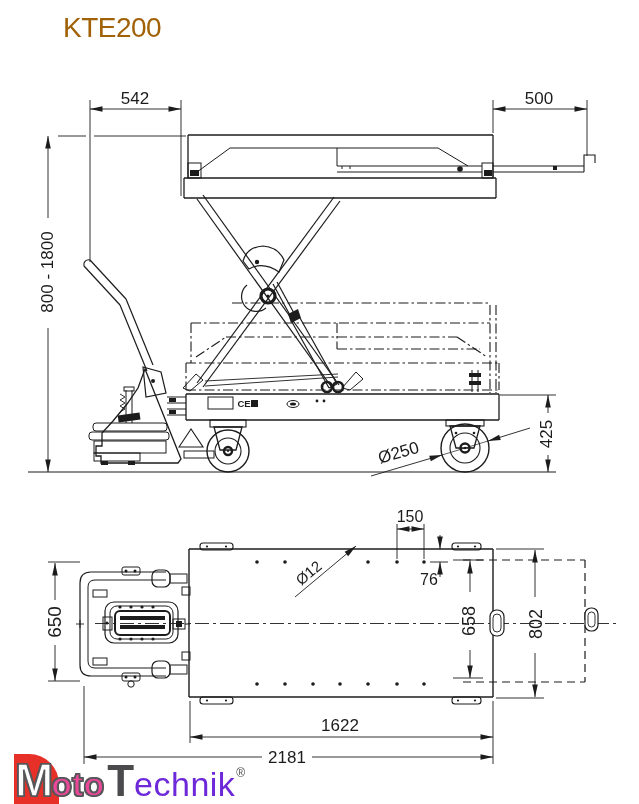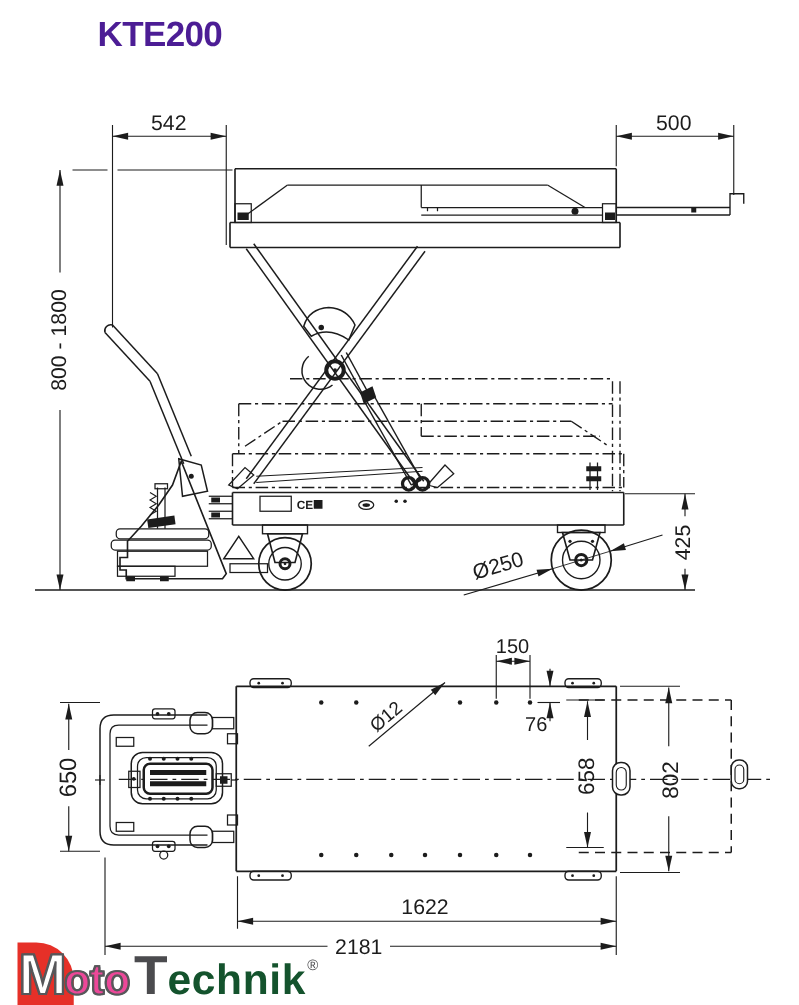--- a/index.html
+++ b/index.html
@@ -1,36 +1,36 @@
 <!DOCTYPE html>
 <html><head>
 <meta charset="utf-8">
 <style>
   html,body{margin:0;padding:0;}
   body{
     width:639px;height:804px;position:relative;background:#ffffff;
     font-family:"Liberation Sans", sans-serif;overflow:hidden;
   }
   .title{
-    position:absolute;left:78px;top:12px;margin:0;
-    font-size:28px;font-weight:bold;letter-spacing:-0.5px;color:#4c1d95;
+    position:absolute;left:63px;top:12px;margin:0;
+    font-size:28px;font-weight:normal;letter-spacing:-0.5px;color:#a16207;
   }
   svg.drawing{position:absolute;left:0;top:0;}
   svg text{font-family:"Liberation Sans", sans-serif;fill:#1c1c1c;stroke:none;}
   .logo{position:absolute;left:14px;top:746px;width:320px;height:58px;}
   .logo-red{position:absolute;left:0;top:8px;width:45px;height:50px;
     background:#e63028;border-radius:0 30px 0 0;}
   .logo-text{position:absolute;left:1px;bottom:1px;line-height:1;white-space:nowrap;}
   .l-m{font-size:46px;font-weight:bold;color:#fff;-webkit-text-stroke:1.6px #57575a;
     text-shadow:-1px -1px 0 #57575a,1px -1px 0 #57575a,-1px 1px 0 #57575a,1px 1px 0 #57575a;
     letter-spacing:-2px;}
   .l-oto{font-size:34px;font-weight:bold;color:#ec4899;-webkit-text-stroke:1.5px #57575a;
     text-shadow:-1px -1px 0 #57575a,1px -1px 0 #57575a,-1px 1px 0 #57575a,1px 1px 0 #57575a;}
   .l-t{font-size:44px;font-weight:800;color:#4b4b4e;margin-left:3px;}
-  .l-echnik{font-size:34px;font-weight:700;color:#14532d;letter-spacing:0.5px;}
+  .l-echnik{font-size:34px;font-weight:400;color:#6d28d9;letter-spacing:0.5px;}
   .l-reg{font-size:12px;color:#4b4b4e;position:relative;top:-19px;left:1px;}
 </style>
 </head>
 <body>
 
 <h1 class="title">KTE200</h1>
 
 <svg class="drawing" width="639" height="804" viewBox="0 0 639 804">
   <defs>
     <marker id="ar" viewBox="0 0 14 8" refX="13" refY="4" markerWidth="14" markerHeight="8" orient="auto-start-reverse" markerUnits="userSpaceOnUse">

